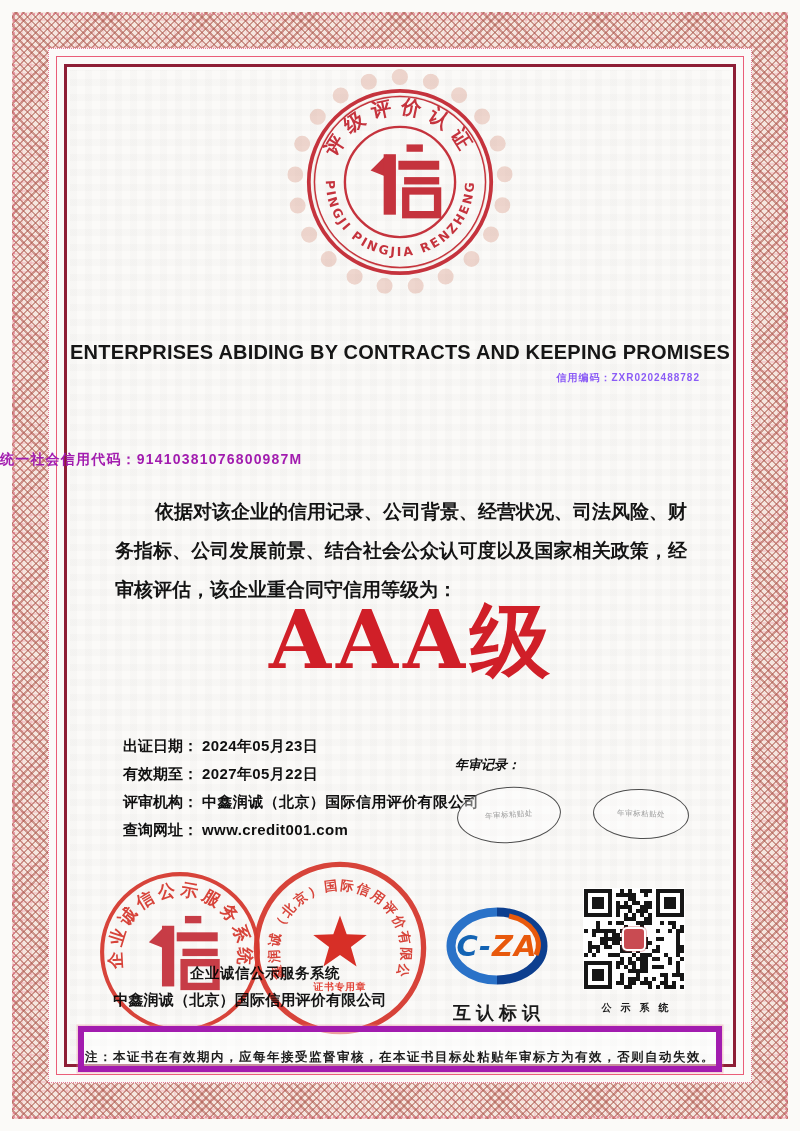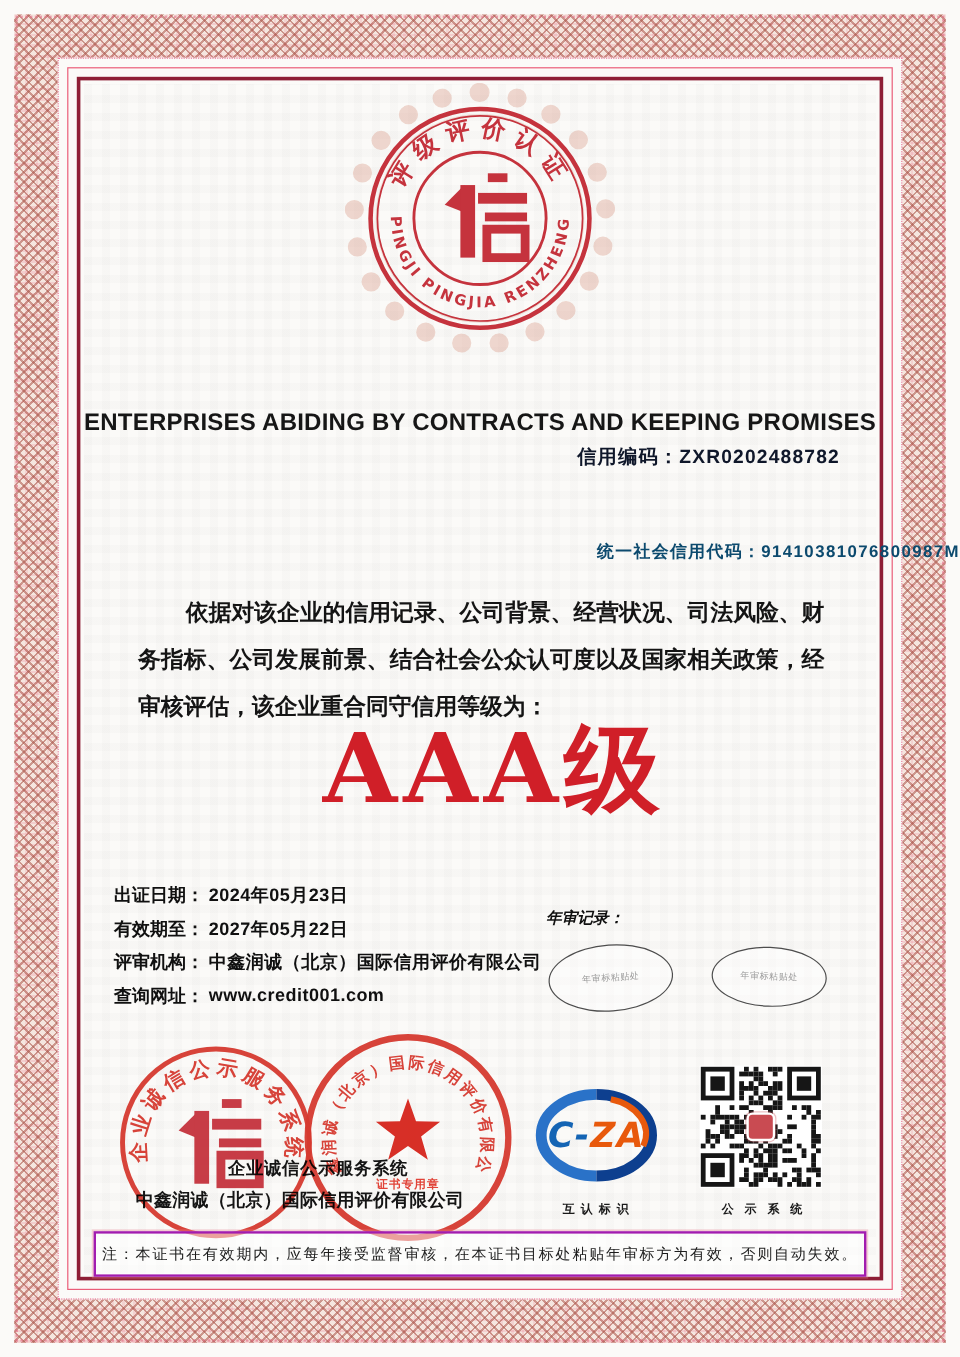--- a/index.html
+++ b/index.html
@@ -51,44 +51,44 @@
     position:absolute;left:0;top:276px;width:100%;text-align:center;
     font-size:57px;font-weight:900;letter-spacing:8px;color:#121212;
     font-family:"Liberation Sans","DejaVu Sans",sans-serif;
   }
   .subtitle{
     position:absolute;left:0;top:341px;width:100%;text-align:center;
     font-size:20px;font-weight:bold;color:#161616;letter-spacing:.2px;
   }
   .credit-code{
     position:absolute;right:100px;top:371px;
-    font-size:16px;font-weight:bold;color:#0f172a;letter-spacing:1px;
+    font-size:10px;font-weight:bold;color:#8b5cf6;letter-spacing:1px;
   }
   .company-name{
     position:absolute;left:0;top:412px;width:100%;text-align:center;
     font-size:31px;font-weight:900;color:#111;letter-spacing:2px;
   }
   .uscc{
-    position:absolute;left:0;top:451px;width:100%;text-align:right;
-    font-size:14px;font-weight:bold;color:#0c4a6e;letter-spacing:1.2px;
+    position:absolute;left:0;top:451px;width:100%;text-align:left;
+    font-size:14px;font-weight:bold;color:#a21caf;letter-spacing:1.2px;
   }
   .body-par{
     position:absolute;left:115px;top:492px;width:572px;
     font-size:19px;font-weight:bold;color:#141414;line-height:39px;
     text-align:justify;text-indent:2.1em;
   }
   .rating{
     position:absolute;left:0;top:588px;width:100%;text-align:center;
     font-size:80px;font-weight:900;color:#d01f28;letter-spacing:5px;
     font-family:"DejaVu Serif","Liberation Serif",serif;
     margin-left:12px;
   }
   
   .details{position:absolute;left:95px;top:737px;}
-  .detail-row{display:flex;margin-bottom:9px;font-size:15px;font-weight:bold;color:#101010;}
+  .detail-row{display:flex;margin-bottom:9px;font-size:15px;font-weight:bold;color:#101010;margin-left:28px;}
   .detail-row .lbl{white-space:nowrap;}
   .detail-row .val{margin-left:4px;letter-spacing:.4px;}
   .annual-label{position:absolute;left:455px;top:756px;font-size:13px;font-weight:bold;color:#101010;font-style:italic;}
   .sticker{
     position:absolute;border:1.5px solid #4d4d4d;border-radius:50%;
     display:flex;align-items:center;justify-content:center;
     font-size:7.5px;color:#9a9a9a;letter-spacing:.5px;background:rgba(255,255,255,.4);
   }
   .sticker-1{left:457px;top:787px;width:102px;height:54px;transform:rotate(-4deg);}
   .sticker-2{left:593px;top:789px;width:94px;height:48px;transform:rotate(2deg);}
@@ -102,38 +102,38 @@
   .caption-2{
     position:absolute;left:88px;top:991px;width:324px;text-align:center;z-index:5;
     font-size:15px;font-weight:900;color:#151515;letter-spacing:.2px;mix-blend-mode:multiply;
   }
   
   .cza{position:absolute;left:445px;top:903px;}
   .cza-text{font-size:29px;font-weight:900;font-style:italic;letter-spacing:1px;
     font-family:"DejaVu Sans","Liberation Sans",sans-serif;}
   .mutual-label{
     position:absolute;left:444px;top:1001px;width:110px;text-align:center;
-    font-size:10px;font-weight:bold;color:#1a1a1a;letter-spacing:5px;
+    font-size:18px;font-weight:bold;color:#1a1a1a;letter-spacing:5px;
   }
   .qr-wrap{position:absolute;left:583px;top:888px;width:102px;height:102px;background:#fff;}
   .qr-logo{
     position:absolute;left:39px;top:39px;width:24px;height:24px;border-radius:5px;
     background:#c94b52;border:2.5px solid #fff;box-shadow:0 0 0 1px rgba(201,75,82,.35);
     box-sizing:border-box;
   }
   .qr-label{
     position:absolute;left:576px;top:1001px;width:118px;text-align:center;
     font-size:10px;font-weight:bold;color:#1a1a1a;letter-spacing:9px;text-indent:9px;
   }
   
   .footnote{
     position:absolute;left:78px;right:78px;top:1026px;height:34px;
-    border:2px solid #a21caf;box-shadow:0 0 0 1.5px rgba(238,130,150,.35);
-    display:flex;align-items:center;justify-content:center;
-    font-size:12.5px;font-weight:normal;color:#1c1c1c;letter-spacing:1.5px;
+    border:6px solid #a21caf;box-shadow:0 0 0 1.5px rgba(238,130,150,.35);
+    display:flex;align-items:flex-end;justify-content:center;
+    font-size:12.5px;font-weight:bold;color:#1c1c1c;letter-spacing:1.5px;
     background:rgba(255,255,255,.5);
   }
 </style>
 </head>
 <body>
 
 <svg width="0" height="0" style="position:absolute">
   <defs>
     <g id="xin-glyph" fill="#c5333d">
       <polygon points="14,36 34,16 34,44"></polygon>

